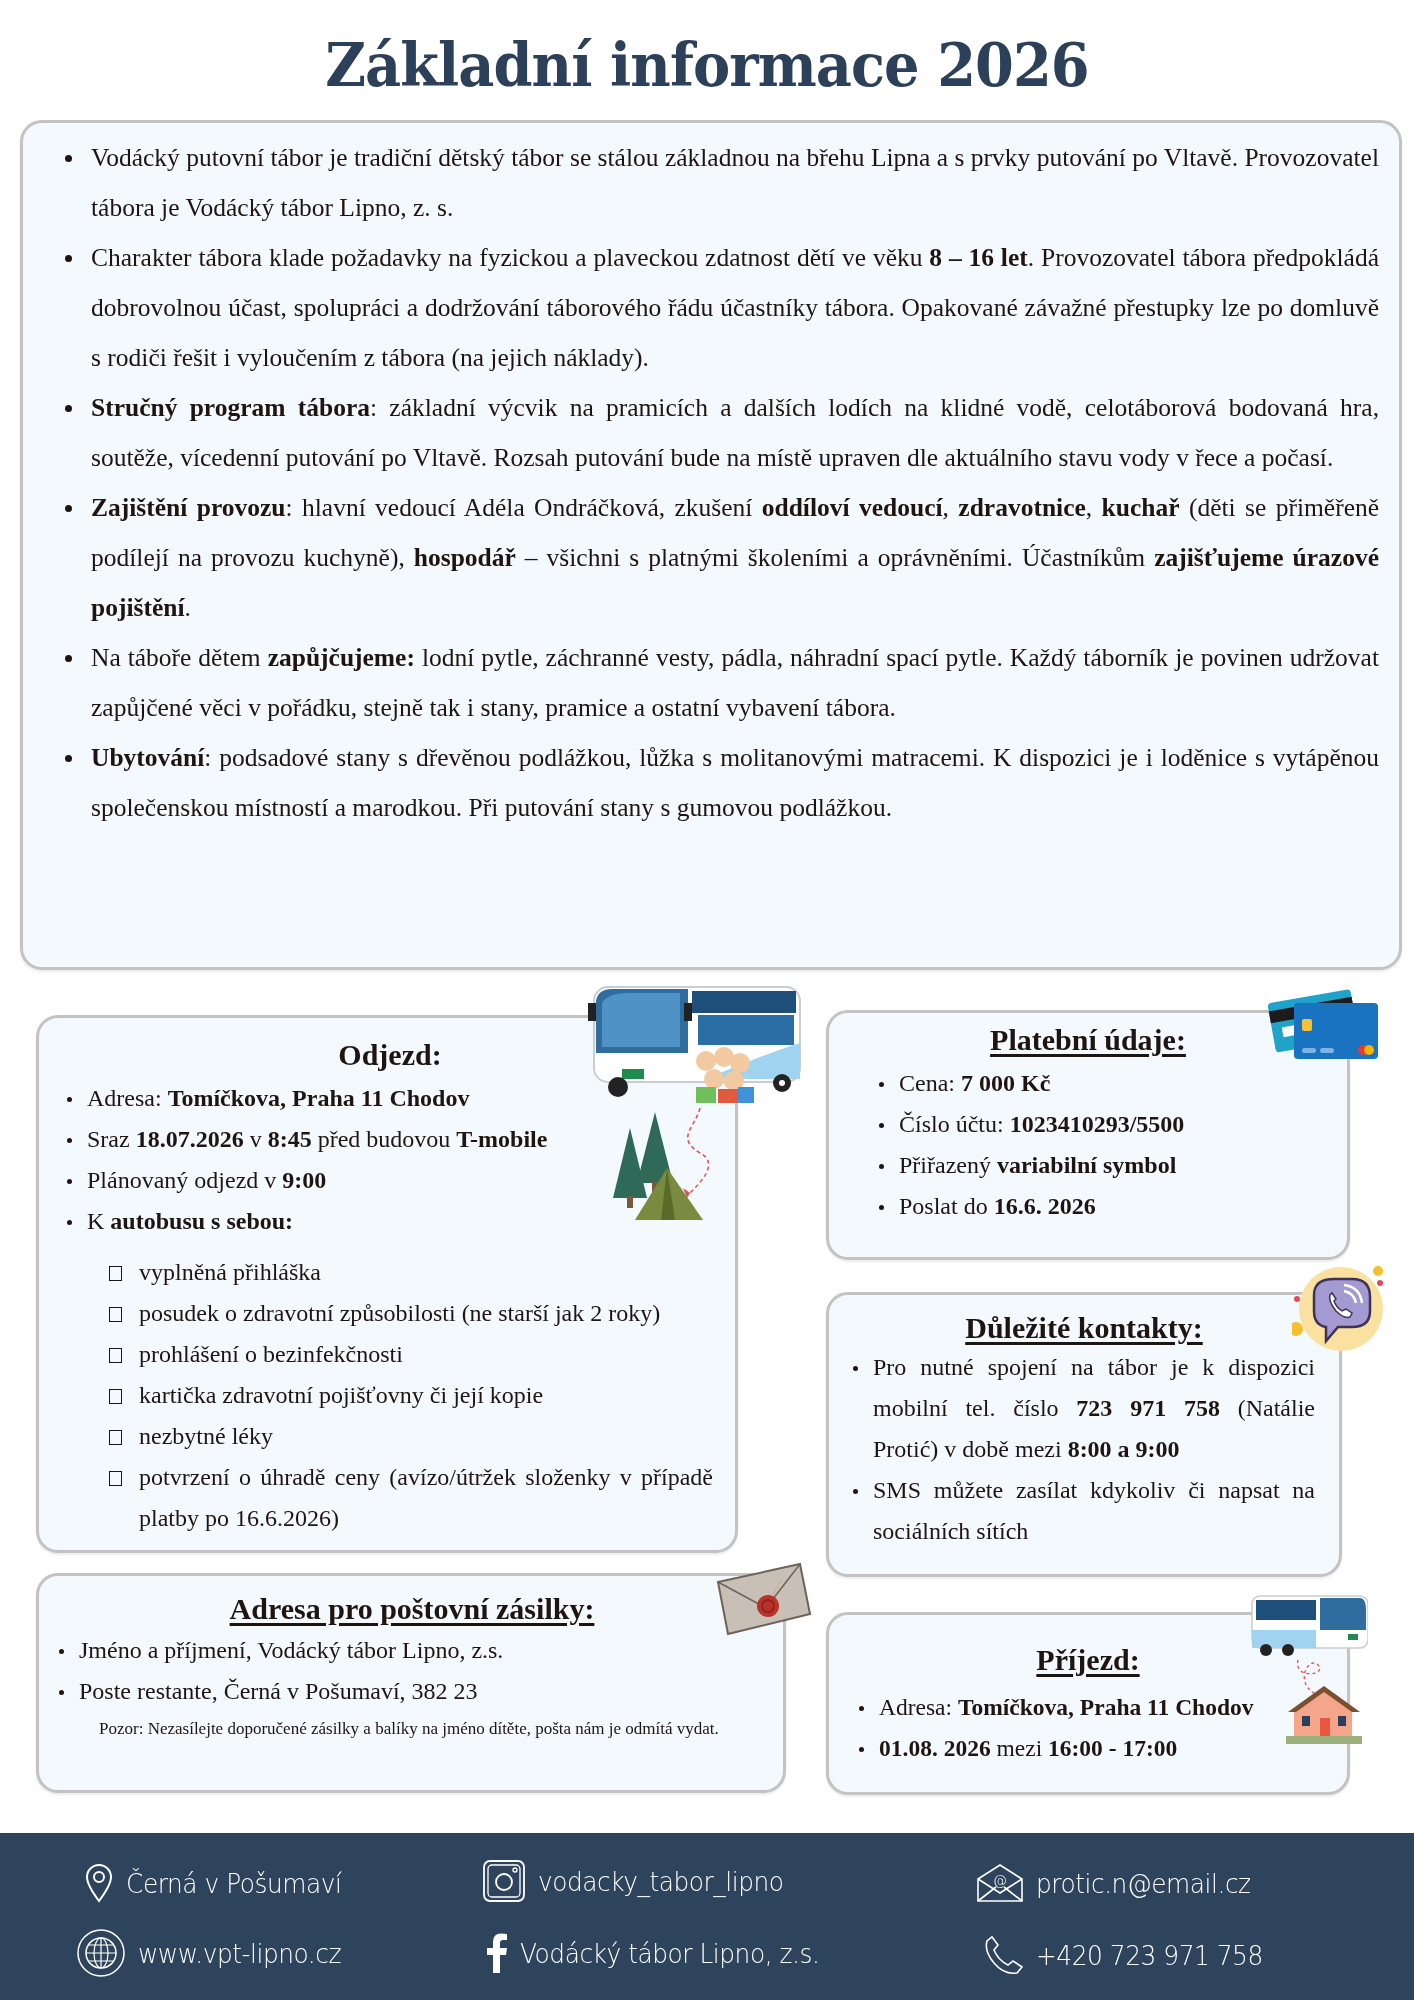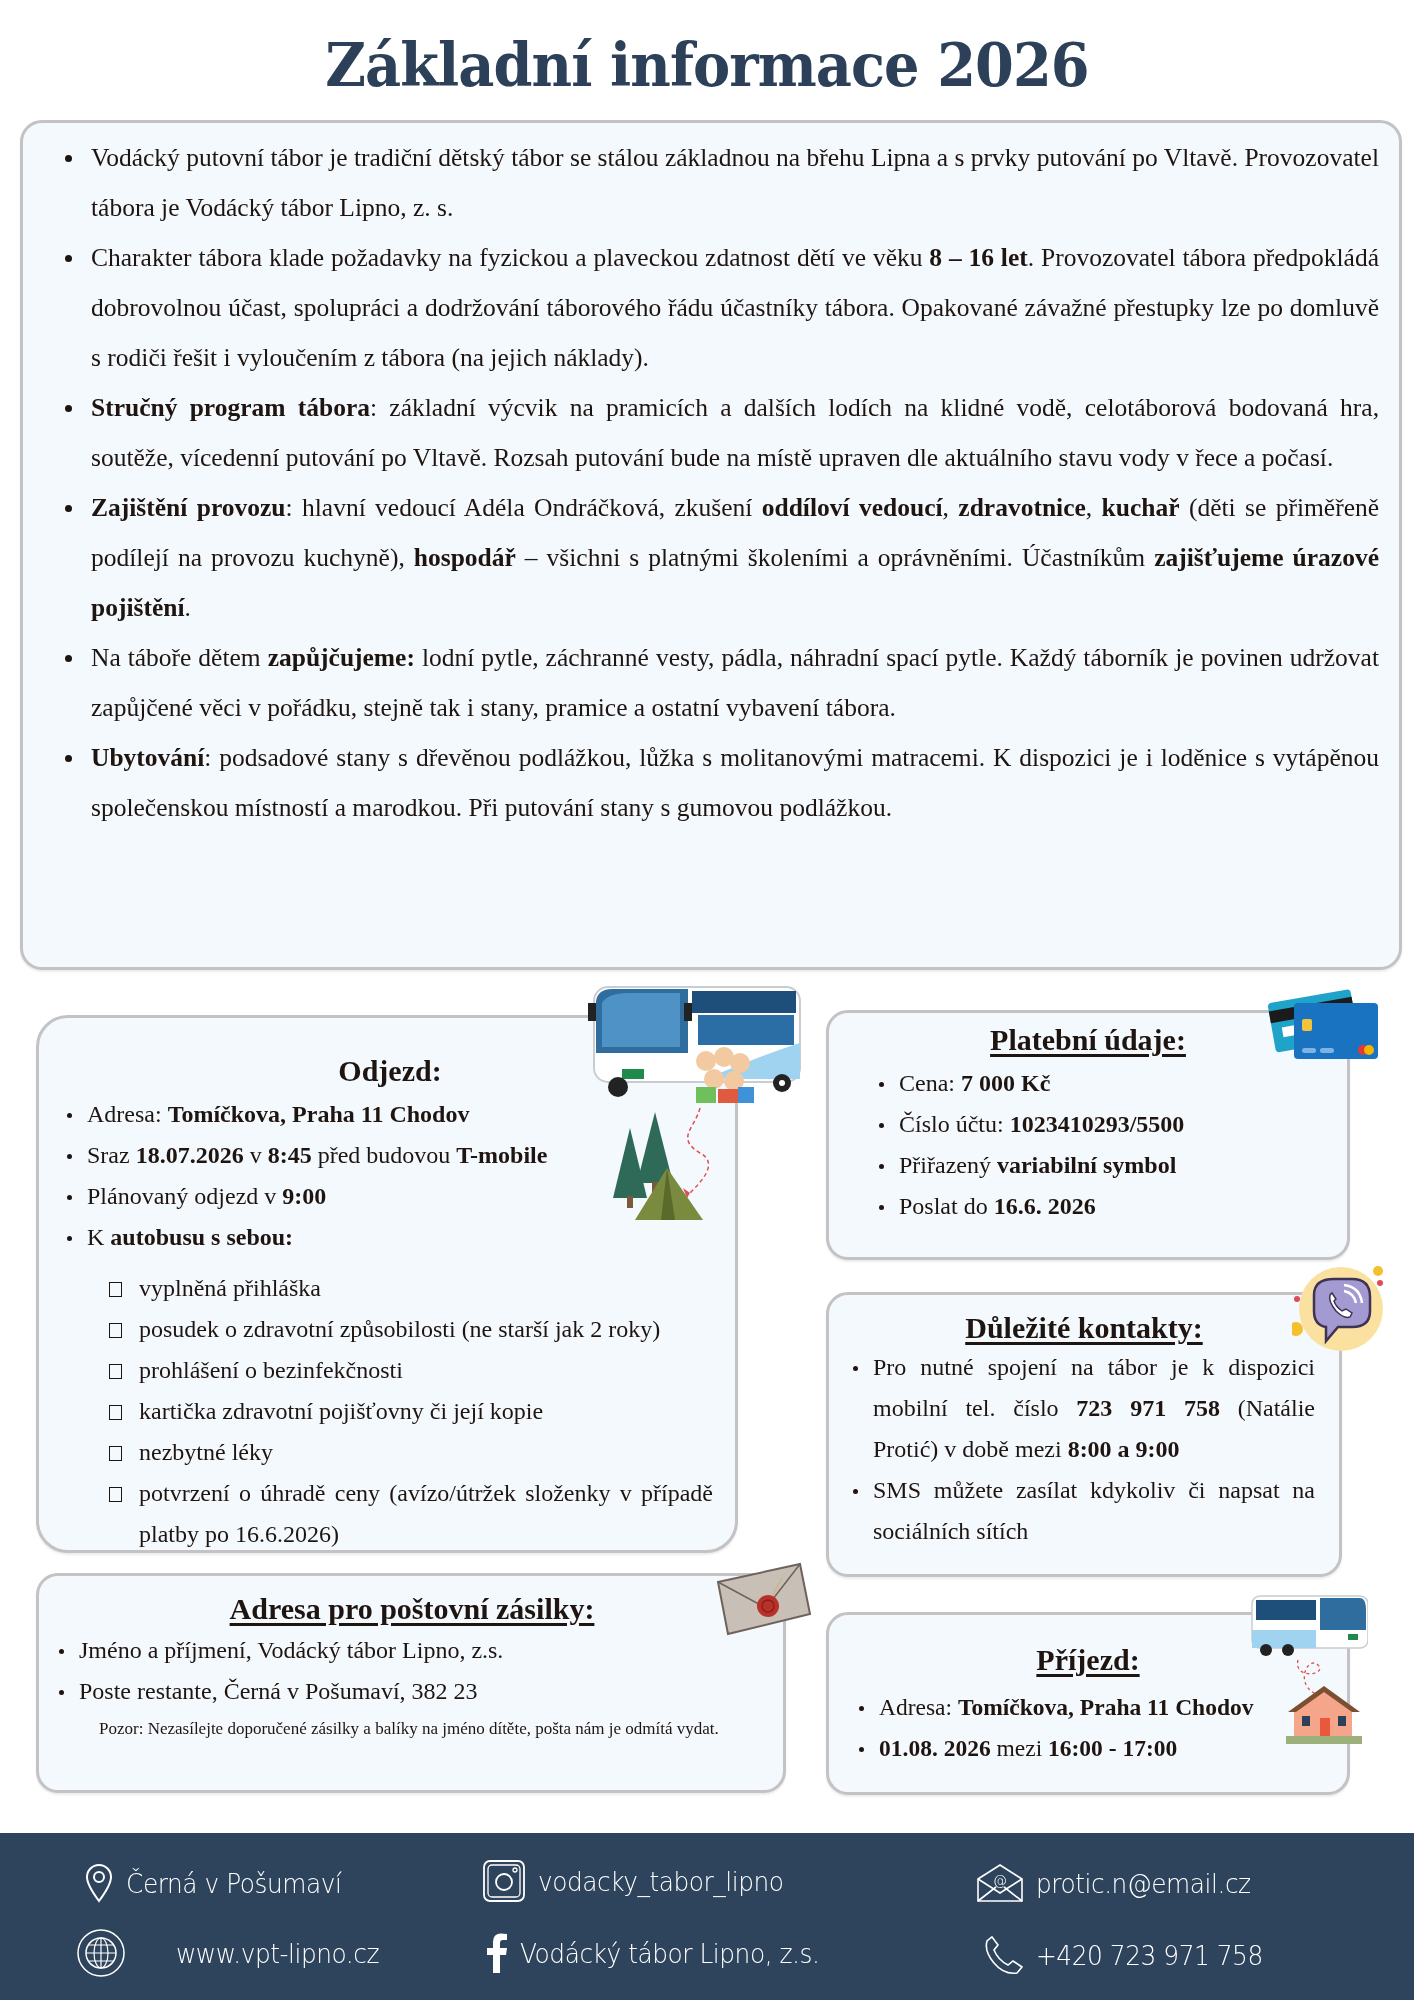--- a/index.html
+++ b/index.html
@@ -36,21 +36,21 @@
     text-underline-offset: 4px; line-height: 38px;
   }
   .blist { list-style: none; }
   .blist li { position: relative; padding-left: 20px; font-size: 24px; line-height: 41px; }
   .blist li::before {
     content: ""; position: absolute; left: 0; top: 19px; width: 5px; height: 5px;
     border-radius: 50%; background: #1e1410;
   }
 
   
-  #odjezd { left: 36px; top: 1015px; width: 702px; height: 538px; padding: 34px 22px 0 28px; border-radius: 32px; }
+  #odjezd { left: 36px; top: 1015px; width: 702px; height: 538px; padding: 18px 22px 0 28px; }
   #odjezd .blist { margin-top: 4px; }
   .checklist { list-style: none; margin-top: 10px; padding-left: 42px; }
   .checklist li {
     position: relative; padding-left: 30px; font-size: 24px; line-height: 41px;
     text-align: justify; text-align-last: left; padding-right: 0;
   }
   .checklist li::before {
     content: ""; position: absolute; left: 0; top: 14px; width: 11px; height: 13px;
     border: 1.5px solid #1e1410; background: transparent;
   }
@@ -255,21 +255,21 @@
     <span>vodacky_tabor_lipno</span>
   </div>
   <div class="fitem" style="left:976px; top:30px;">
     <svg width="48" height="40" viewBox="0 0 48 40">
       <path d="M2 16 L24 2 L46 16 L46 38 L2 38 Z" fill="none" stroke="#ffffff" stroke-width="1.6"></path>
       <path d="M2 38 L20 24 M46 38 L28 24 M2 16 L24 30 L46 16" fill="none" stroke="#ffffff" stroke-width="1.6"></path>
       <text x="24" y="22" text-anchor="middle" font-size="14" fill="#ffffff" font-family="DejaVu Sans, sans-serif">@</text>
     </svg>
     <span>protic.n@email.cz</span>
   </div>
-  <div class="fitem" style="left:76px; top:95px;gap:38px;">
+  <div class="fitem" style="left:76px; top:95px;">
     <svg width="50" height="50" viewBox="0 0 50 50">
       <circle cx="25" cy="25" r="23" fill="none" stroke="#ffffff" stroke-width="1.5"></circle>
       <circle cx="25" cy="25" r="15" fill="none" stroke="#ffffff" stroke-width="1.5"></circle>
       <ellipse cx="25" cy="25" rx="7" ry="15" fill="none" stroke="#ffffff" stroke-width="1.2"></ellipse>
       <path d="M10 25 L40 25 M25 10 L25 40 M13 17 L37 17 M13 33 L37 33" stroke="#ffffff" stroke-width="1.2"></path>
     </svg>
     <span>www.vpt-lipno.cz</span>
   </div>
   <div class="fitem" style="left:486px; top:100px;text-align:center;">
     <svg width="22" height="40" viewBox="0 0 22 40">

